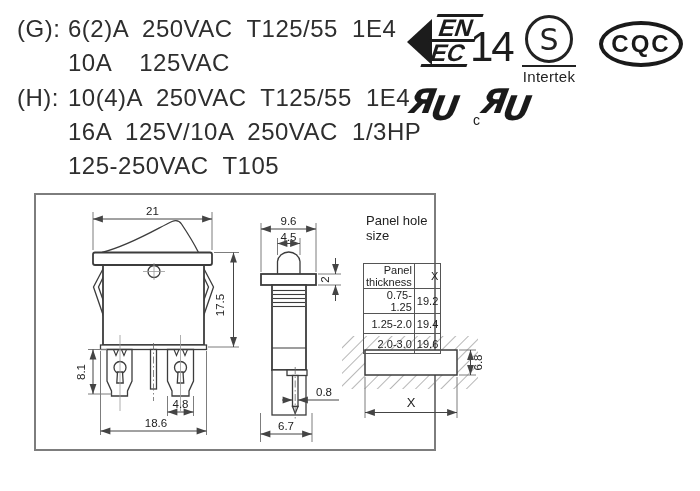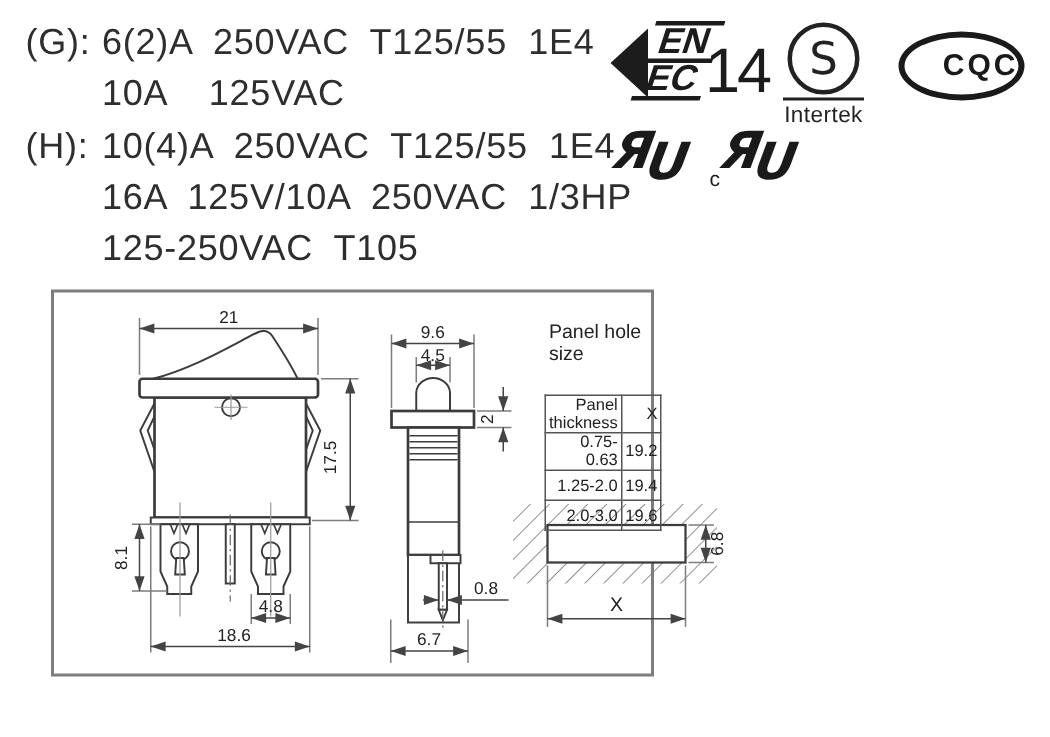--- a/index.html
+++ b/index.html
@@ -27,21 +27,21 @@
   .intertek { position:absolute; left:522px; top:15px; width:54px; text-align:center; color:#222; }
   .intertek-circle { width:42px; height:42px; border:3px solid #222; border-radius:50%;
                      margin:0 auto; display:flex; align-items:center; justify-content:center;
                      font-family:"DejaVu Sans", sans-serif; font-size:30px; }
   .intertek-line { height:2px; background:#222; margin:2px 0 1px; }
   .intertek-name { font-size:15px; letter-spacing:.3px; }
 
   
   .cqc { position:absolute; left:599px; top:21px; width:84px; height:46px; box-sizing:border-box;
          border:4px solid #1a1a1a; border-radius:50%; display:flex; align-items:center;
-         justify-content:flex-end; font-size:20px; font-weight:700; letter-spacing:2px; color:#1a1a1a; }
+         justify-content:center; font-size:24px; font-weight:700; letter-spacing:2px; color:#1a1a1a; }
 
   
   .ul-mark { position:absolute; top:84px; color:#1a1a1a; font-family:"DejaVu Sans", sans-serif; }
   .ul-glyph { display:inline-block; transform:skewX(-10deg); font-weight:700; font-style:italic;
               font-size:34px; letter-spacing:-3px; }
   .ul-r { position:relative; top:-3px; } .ul-u { position:relative; top:4px; }
   .ul-c { font-size:14px; position:relative; top:9px; margin-right:1px;
           font-family:"Liberation Sans", sans-serif; }
 
   
@@ -236,21 +236,21 @@
 
     <div class="panel-table-wrap">
       <div class="panel-table-title">Panel hole size</div>
       <table class="panel-table">
         <tbody>
             <tr>
           <th class="col-thickness">Panel thickness</th>
           <th class="col-x">X</th>
         </tr>
         <tr>
-          <td>0.75-0.63</td>
+          <td>0.75-1.25</td>
           <td>19.2</td>
         </tr>
         <tr>
           <td>1.25-2.0</td>
           <td>19.4</td>
         </tr>
         <tr>
           <td>2.0-3.0</td>
           <td>19.6</td>
         </tr>

